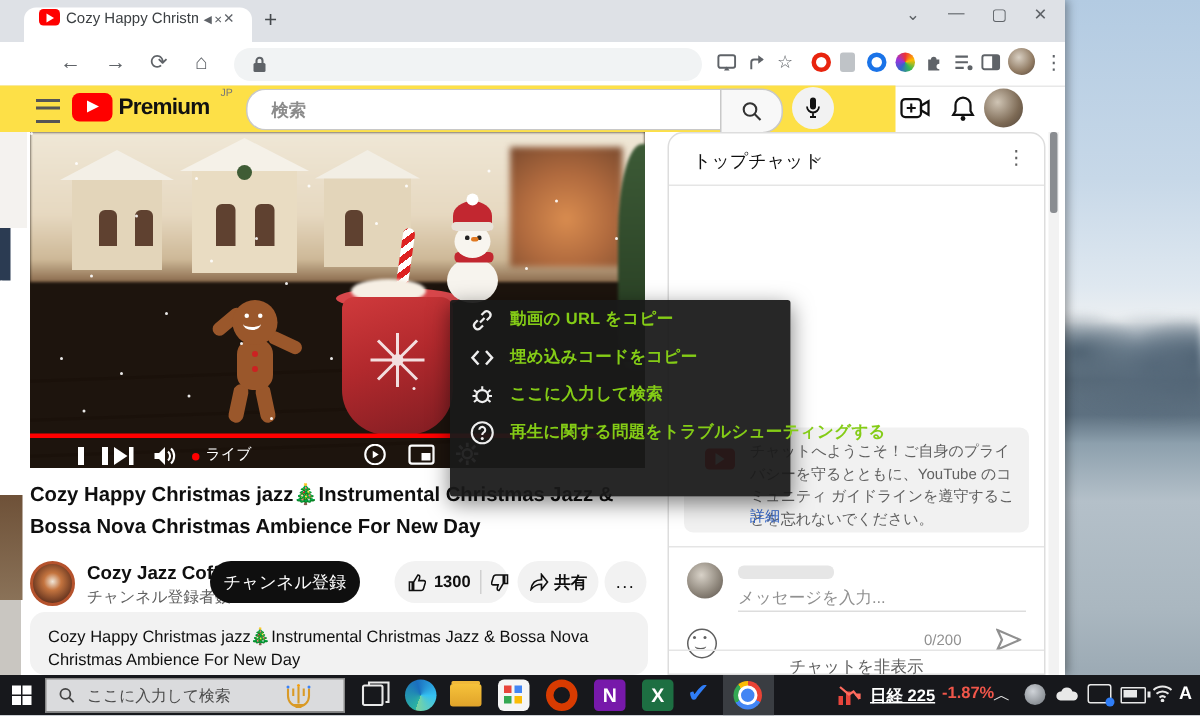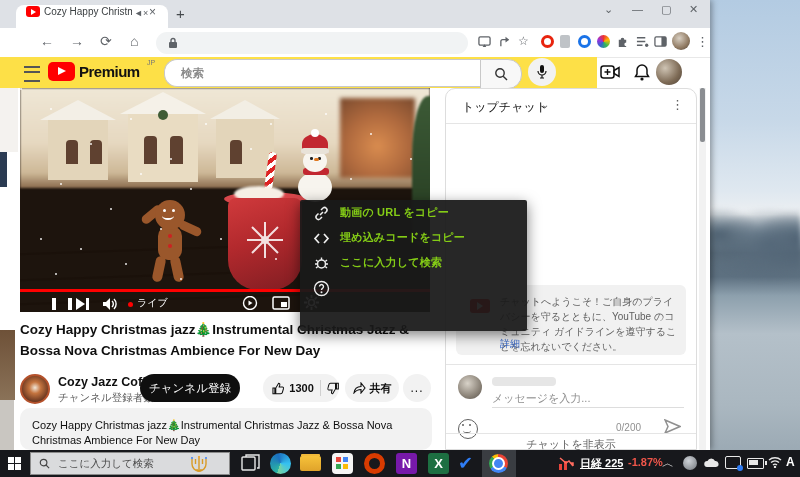--- a/index.html
+++ b/index.html
@@ -413,20 +413,21 @@
           <path d="M8.5 5V2.5M4.8 6.5L3 5M12.2 6.5L14 5M4.5 9H2M15 9h-2.5M4.8 11.5L3 13M12.2 11.5L14 13" stroke="#eee" stroke-width="1.4"></path>
         </svg>
       <span class="cm-label">ここに入力して検索</span>
     </div>
     <div class="cm-item">
       <svg class="cm-ic" viewBox="0 0 17 17">
           <circle cx="8.5" cy="8.5" r="7" fill="none" stroke="#eee" stroke-width="1.4"></circle>
           <path d="M6.5 6.5a2 2 0 1 1 3 1.8c-.7.4-1 .8-1 1.7" fill="none" stroke="#eee" stroke-width="1.4"></path>
           <circle cx="8.5" cy="12.3" r="1" fill="#eee"></circle>
         </svg>
+      <span class="cm-label">再生に関する問題をトラブルシューティングする</span>
     </div>
   </div>
 
   <div id="taskbar" class="abs"></div>
   <div class="abs tb-start">
     <div style="left:0;top:0"></div>
       <div style="left:7px;top:0"></div>
       <div style="left:0;top:7px"></div>
       <div style="left:7px;top:7px"></div>
   </div>

